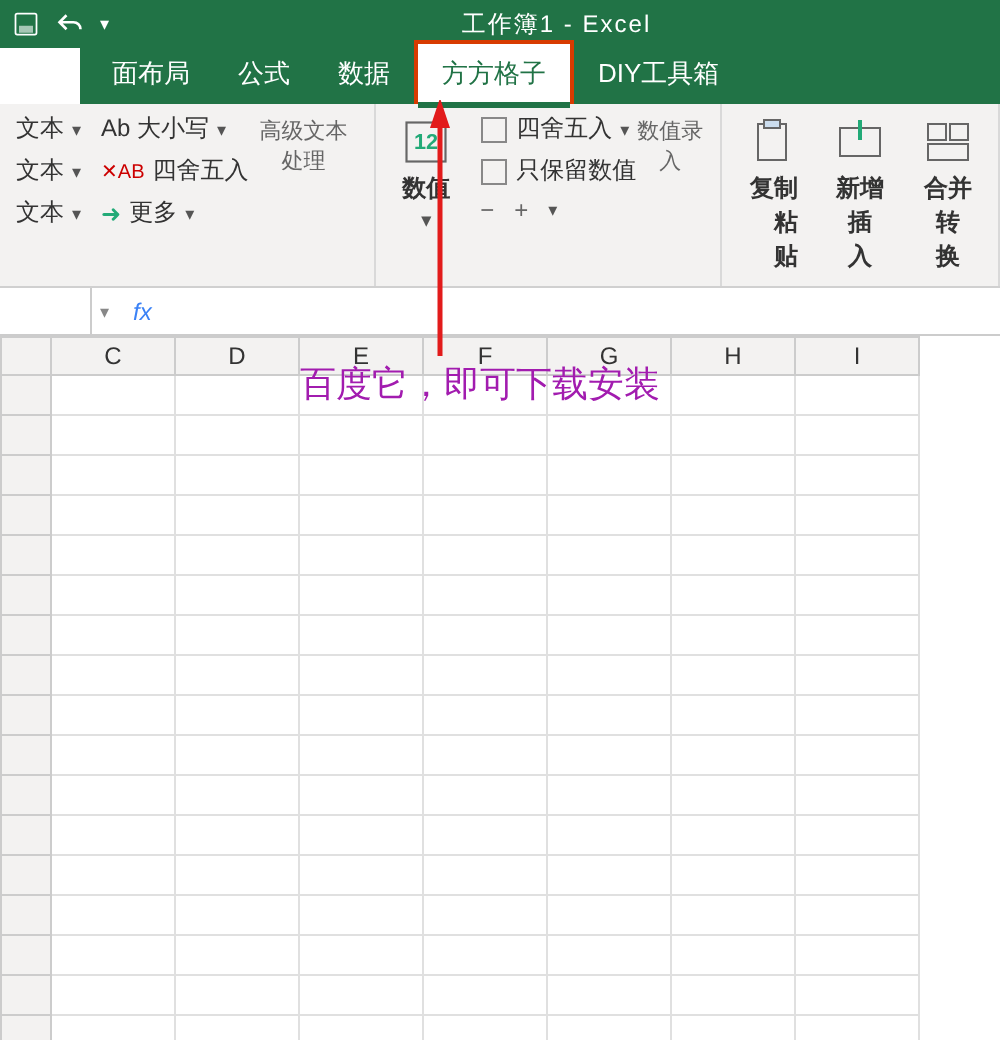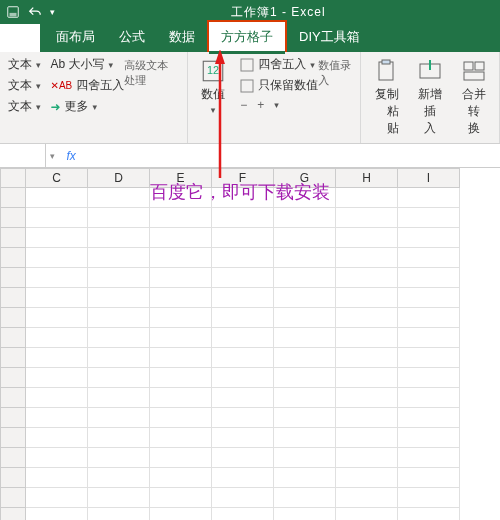--- a/index.html
+++ b/index.html
@@ -7,24 +7,24 @@
   .titlebar { background: #217346; color: #fff; height: 24px; display: flex; align-items: center; padding: 0 6px; gap: 8px; }
   .titlebar .icon { width: 14px; height: 14px; display: inline-block; }
   .titlebar .title { flex: 1; text-align: center; font-size: 12px; letter-spacing: 1px; }
   .tabs { background: #217346; height: 28px; display: flex; align-items: flex-end; padding-left: 4px; margin-left: 40px; }
   .tab { color: #fff; padding: 6px 12px 6px; font-size: 13px; cursor: pointer; }
   .tab.active { background: #fff; color: #217346; border: 2px solid #d83b01; border-bottom: none; font-weight: 500; position: relative; }
   .tab.active::after { content:""; position:absolute; bottom:-2px; left:0; right:0; height:3px; background:#217346; }
   .ribbon { background: #f3f2f1; border-bottom: 1px solid #d0d0d0; display: flex; height: 92px; }
   .group { border-right: 1px solid #d9d9d9; padding: 4px 8px 2px; display: flex; flex-direction: row; }
   .group-controls { flex: 1; display: flex; gap: 10px; align-items: flex-start; }
-  .group-label { font-size: 11px; color: #666; padding-top: 2px; }
+  .group-label { text-align: center; font-size: 11px; color: #666; padding-top: 2px; }
   .col { display: flex; flex-direction: column; gap: 4px; }
   .row-item { display: flex; align-items: center; gap: 4px; font-size: 12px; color: #333; white-space: nowrap; }
-  .big-item { display: flex; flex-direction: column; align-items: center; gap: 2px; font-size: 12px; color: #333; padding: 2px 4px; }
+  .big-item { display: flex; flex-direction: column; align-items: center; gap: 2px; font-size: 12px; color: #333; padding: 2px 4px; font-weight: bold; }
   .big-item svg, .big-item .icon { width: 26px; height: 26px; }
   .drop { font-size: 9px; color: #555; }
   .mini-icon { width: 14px; height: 14px; display: inline-block; }
   .formula-bar { display: flex; align-items: center; border-bottom: 1px solid #ccc; height: 24px; }
   .name-box { width: 46px; border-right: 1px solid #ccc; height: 100%; }
   .fx { padding: 0 8px; font-style: italic; color: #3b82f6; }
   .fx-input { flex:1; height:100%; border:none; outline:none; }
   .grid { position: relative; }
   .col-headers { display: flex; height: 20px; }
   .corner { width: 26px; background: #f3f2f1; border: 1px solid #ccc; }

